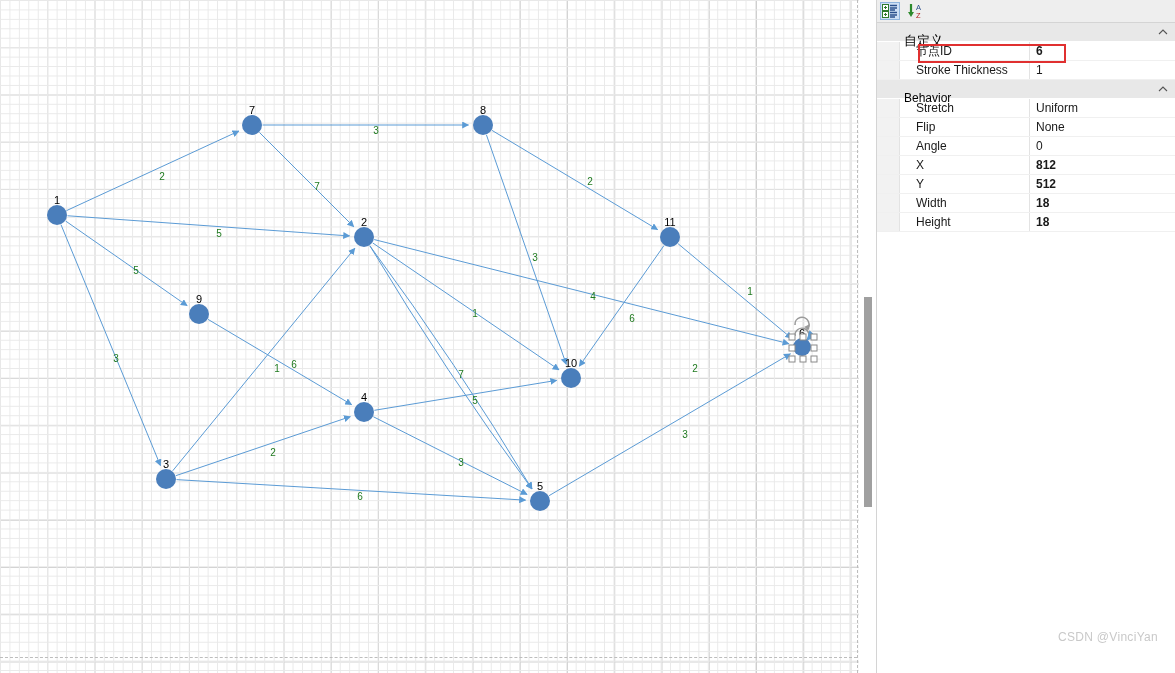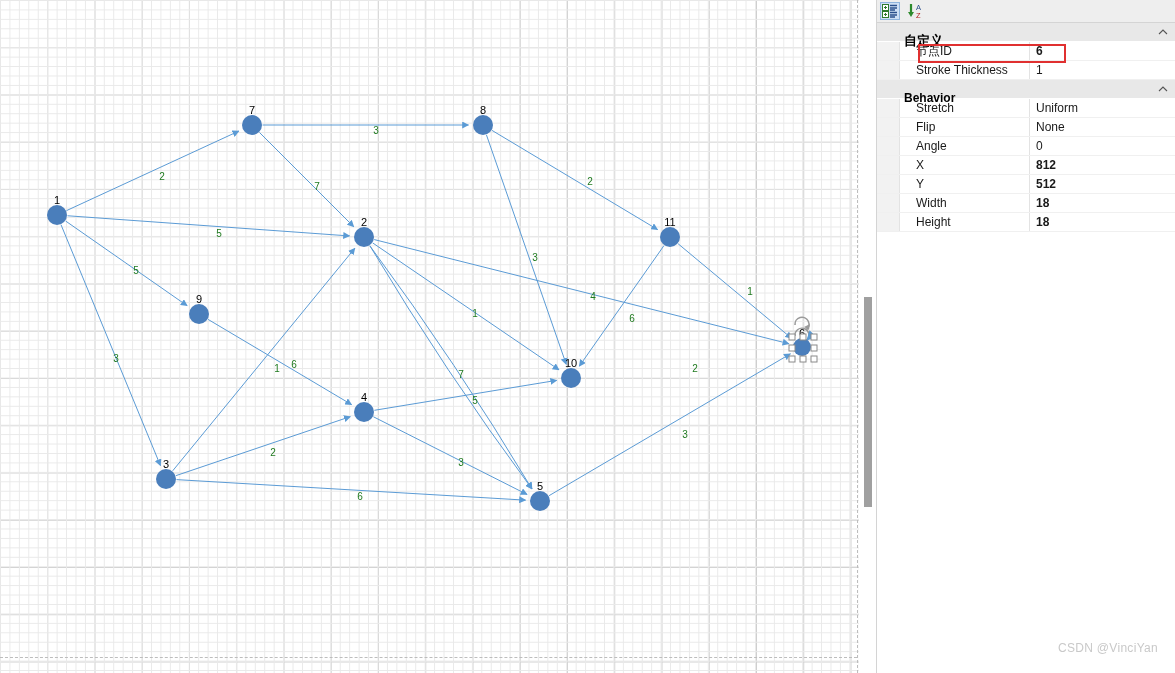--- a/index.html
+++ b/index.html
@@ -108,21 +108,21 @@
 
   .cat-row {
     display: flex;
     align-items: center;
     height: 18px;
     background: #e8e8e8;
     border-bottom: 1px solid #ffffff;
     position: relative;
   }
   .cat-label {
-    font-weight: bold;
+    font-weight: normal;
     font-size: 12px;
     padding-left: 27px;
     color: #000;
     margin-top: 18px;
   }
   .cat-chevron {
     position: absolute;
     right: 8px; top: 50%;
     transform: translateY(-50%);
     width: 10px; height: 10px;
@@ -170,21 +170,21 @@
     height: 19px;
     border: 2px solid #e03030;
     box-sizing: border-box;
     pointer-events: none;
   }
   .cat-row.cjk .cat-label { font-size: 13px; }
 
   #watermark {
     position: absolute;
     right: 18px;
-    bottom: 18px;
+    bottom: 29px;
     color: #c9c9c9;
     font-size: 12px;
     letter-spacing: 0.3px;
     user-select: none;
   }
 
   .node-label {
     font-size: 11px;
     fill: #000000;
     font-family: "Liberation Sans", sans-serif;

